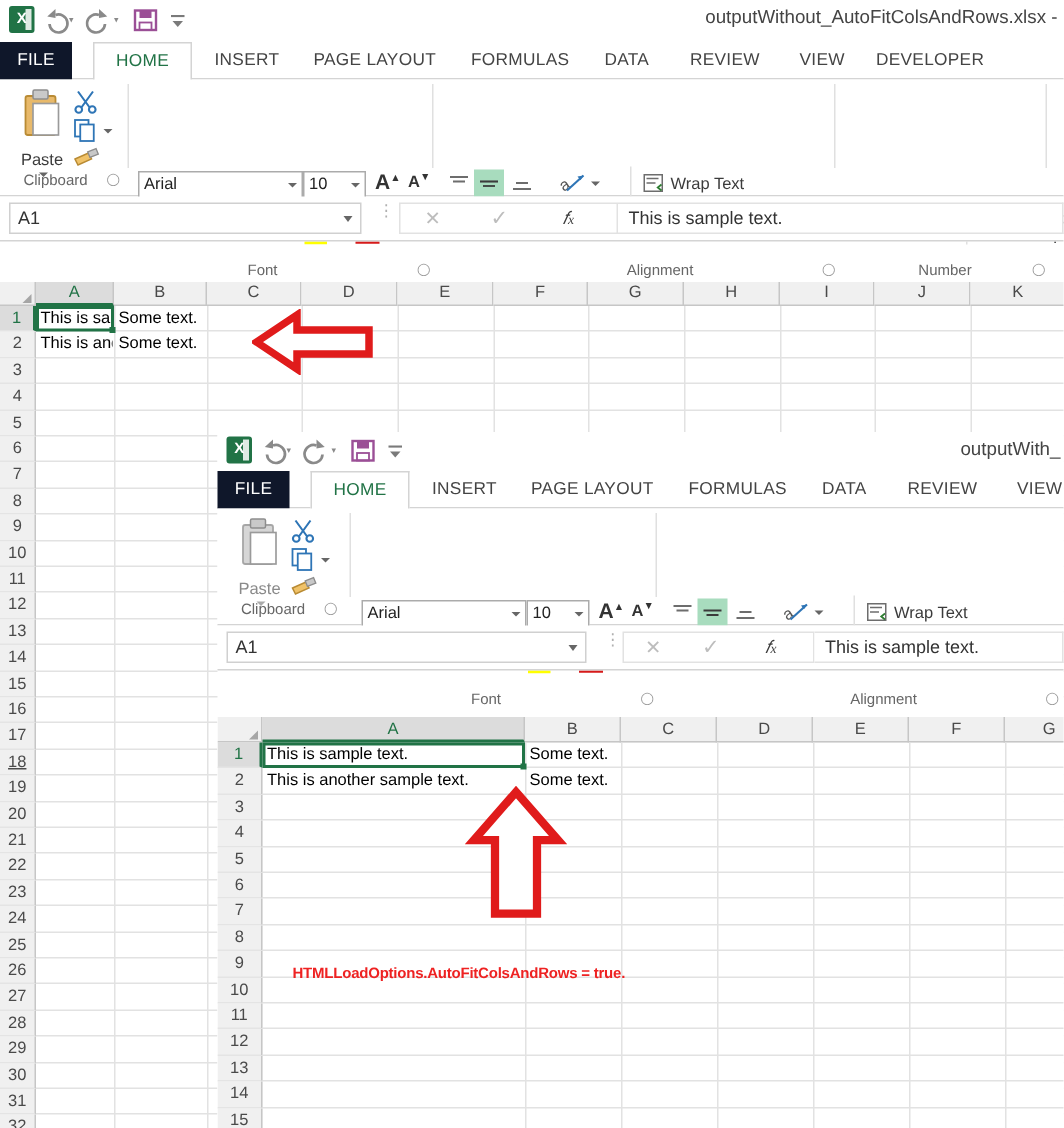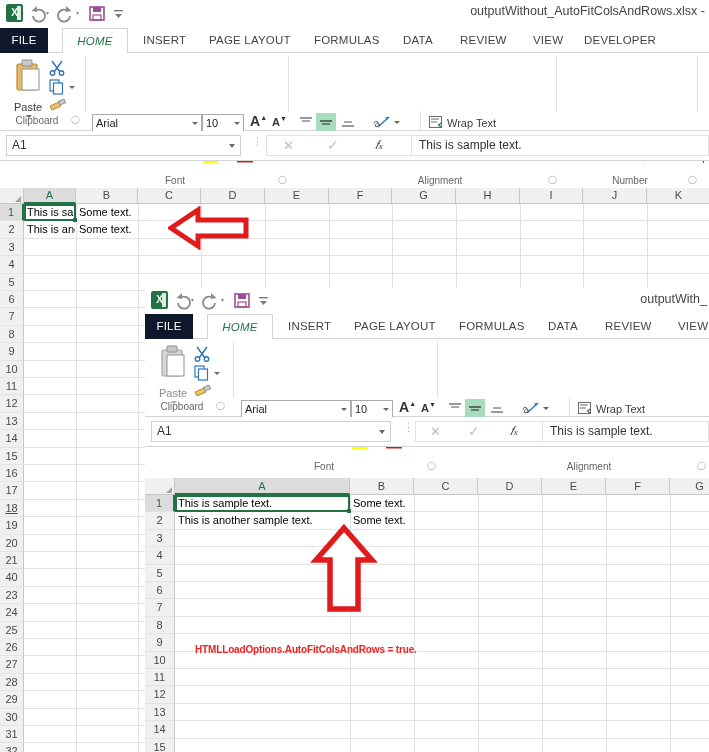--- a/index.html
+++ b/index.html
@@ -24,21 +24,21 @@
   .qat-btn { width:20px; height:20px; position:relative; cursor:default; }
   svg { display:block; }
   .title-text { position:absolute; right:4px; top:4px; font-size:12.5px; color:#444; white-space:nowrap; }
 
   
   .tabbar { position:relative; height:25px; border-bottom:1px solid #d4d4d4; background:#fff; }
   .tab { position:absolute; top:0; height:25px; line-height:25px; font-size:11.5px;
      color:#444; padding:0 9px; letter-spacing:.2px; white-space:nowrap; }
   .tab.file { background:#0f172a; color:#fff; font-weight:normal; }
   .tab.active { color:#217346; border:1px solid #d4d4d4; border-bottom:1px solid #fff;
-     background:#fff; top:0; height:26px;font-style:italic; }
+     background:#fff; top:0; height:26px; }
 
   
   .ribbon { position:relative; height:78px; background:#fff; border-bottom:1px solid #d4d4d4; }
   .grp-div { position:absolute; top:2px; width:1px; background:#e0e0e0; }
   .grp-label { position:absolute; font-size:10px; color:#666; text-align:center; }
   .grp-dlg { position:absolute; font-size:8px; color:#999; }
 
   .ctl { position:absolute; }
   .combo { position:absolute; border:1px solid #ababab; background:#fff;
      font-size:11px; color:#222; padding:1px 14px 1px 3px; line-height:15px; }
@@ -382,21 +382,21 @@
         <div class="rowhdr" style="top: 207.4px; width: 24px; height: 17.4px; line-height: 16.4px;">12</div>
         <div class="rowhdr" style="top: 224.8px; width: 24px; height: 17.4px; line-height: 16.4px;">13</div>
         <div class="rowhdr" style="top: 242.2px; width: 24px; height: 17.4px; line-height: 16.4px;">14</div>
         <div class="rowhdr" style="top: 259.6px; width: 24px; height: 17.4px; line-height: 16.4px;">15</div>
         <div class="rowhdr" style="top: 277px; width: 24px; height: 17.4px; line-height: 16.4px;">16</div>
         <div class="rowhdr" style="top: 294.4px; width: 24px; height: 17.4px; line-height: 16.4px;">17</div>
         <div class="rowhdr" style="top: 311.8px; width: 24px; height: 17.4px; line-height: 16.4px; text-decoration: underline;">18</div>
         <div class="rowhdr" style="top: 329.2px; width: 24px; height: 17.4px; line-height: 16.4px;">19</div>
         <div class="rowhdr" style="top: 346.6px; width: 24px; height: 17.4px; line-height: 16.4px;">20</div>
         <div class="rowhdr" style="top: 364px; width: 24px; height: 17.4px; line-height: 16.4px;">21</div>
-        <div class="rowhdr" style="top: 381.4px; width: 24px; height: 17.4px; line-height: 16.4px;">40</div>
+        <div class="rowhdr" style="top: 381.4px; width: 24px; height: 17.4px; line-height: 16.4px;">22</div>
         <div class="rowhdr" style="top: 398.8px; width: 24px; height: 17.4px; line-height: 16.4px;">23</div>
         <div class="rowhdr" style="top: 416.2px; width: 24px; height: 17.4px; line-height: 16.4px;">24</div>
         <div class="rowhdr" style="top: 433.6px; width: 24px; height: 17.4px; line-height: 16.4px;">25</div>
         <div class="rowhdr" style="top: 451px; width: 24px; height: 17.4px; line-height: 16.4px;">26</div>
         <div class="rowhdr" style="top: 468.4px; width: 24px; height: 17.4px; line-height: 16.4px;">27</div>
         <div class="rowhdr" style="top: 485.8px; width: 24px; height: 17.4px; line-height: 16.4px;">28</div>
         <div class="rowhdr" style="top: 503.2px; width: 24px; height: 17.4px; line-height: 16.4px;">29</div>
         <div class="rowhdr" style="top: 520.6px; width: 24px; height: 17.4px; line-height: 16.4px;">30</div>
         <div class="rowhdr" style="top: 538px; width: 24px; height: 17.4px; line-height: 16.4px;">31</div>
         <div class="rowhdr" style="top: 555.4px; width: 24px; height: 17.4px; line-height: 16.4px;">32</div>

